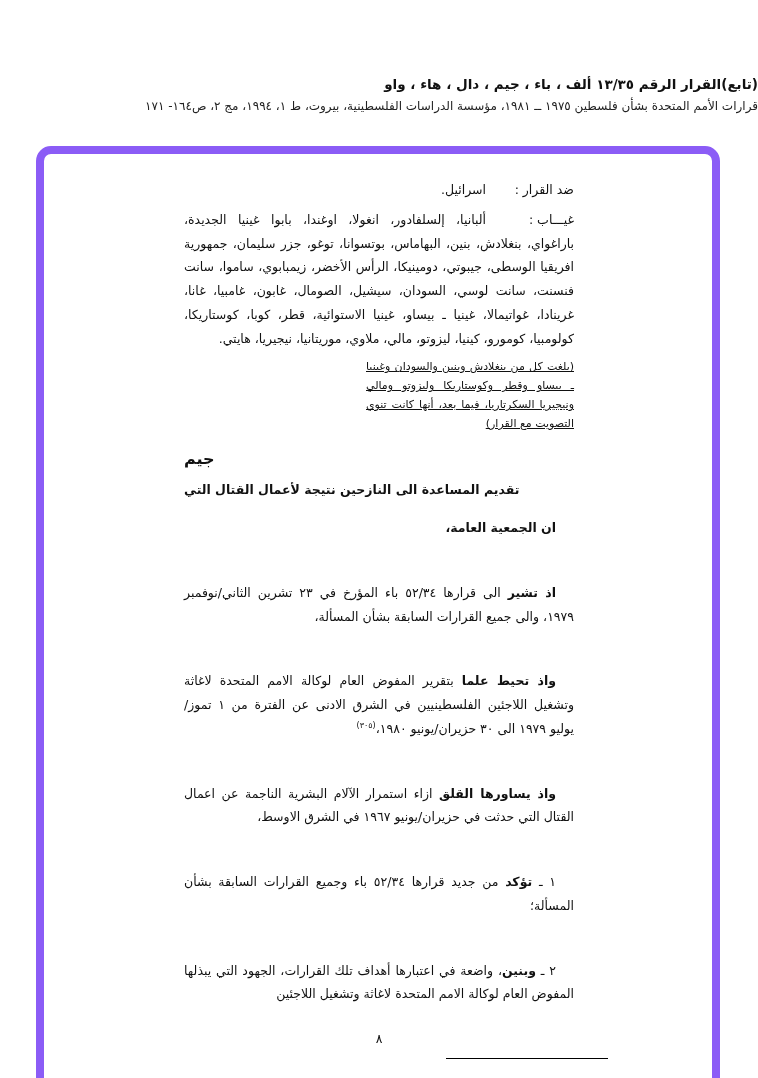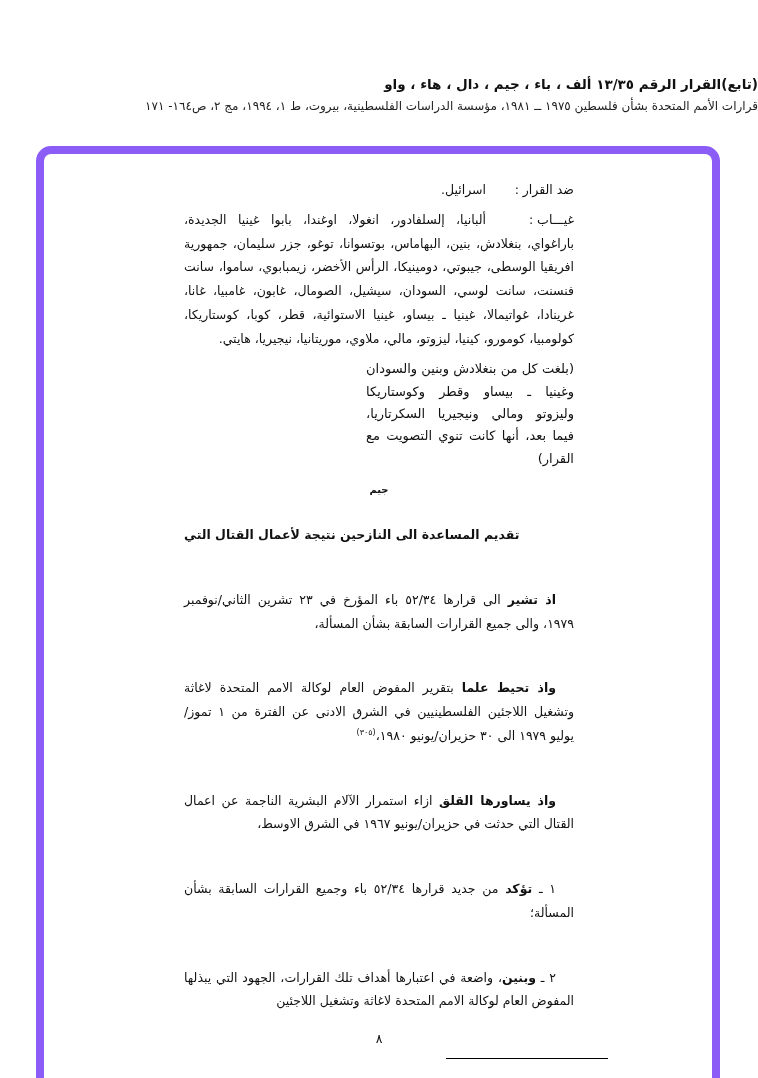--- a/index.html
+++ b/index.html
@@ -52,30 +52,31 @@
   }
   .vote-row { margin-bottom: 6px; text-align: justify; }
   .vote-label {
     display: inline-block;
     width: 88px;
     vertical-align: top;
   }
   .absent-para { text-align: justify; margin-bottom: 8px; }
   .secretariat-note {
     width: 208px;
-    font-size: 13px;
+    font-size: 11px;
     line-height: 1.72;
     text-align: justify;
     margin-bottom: 4px;
+    text-decoration: underline;
   }
   .section-letter {
-    text-align: center;
+    text-align: left;
     font-weight: bold;
-    font-size: 10px;
-    margin: 10px 0 24px 0;
+    font-size: 16px;
+    margin: 10px 0 4px 0;
   }
   .section-title {
     text-align: left;
     font-weight: bold;
     font-size: 12.5px;
     line-height: 1.9;
     margin-bottom: 14px;
   }
   .body-para {
     text-align: justify;
@@ -137,20 +138,21 @@
       </p>
 
       <p class="secretariat-note">(بلغت كل من بنغلادش وبنين والسودان وغينيا ـ بيساو وقطر وكوستاريكا وليزوتو ومالي ونيجيريا السكرتاريا، فيما بعد، أنها كانت تنوي التصويت مع القرار)</p>
 
       <div class="section-letter">جيم</div>
 
       <div class="section-title">
         <div>تقديم المساعدة الى النازحين نتيجة لأعمال القتال التي</div>
       </div>
 
+      <p class="intro-para">ان الجمعية العامة،</p>
 
       <p class="body-para">
         <span class="lead">اذ تشير</span><span> الى قرارها ٥٢/٣٤ باء المؤرخ في ٢٣ تشرين الثاني/نوفمبر ١٩٧٩، والى جميع القرارات السابقة بشأن المسألة،</span>
       </p>
 
       <p class="body-para">
         <span class="lead">واذ تحيط علما</span><span> بتقرير المفوض العام لوكالة الامم المتحدة لاغاثة وتشغيل اللاجئين الفلسطينيين في الشرق الادنى عن الفترة من ١ تموز/ يوليو ١٩٧٩ الى ٣٠ حزيران/يونيو ١٩٨٠،</span><sup class="fn-ref">(٣٠٥)</sup>
       </p>
 
       <p class="body-para">

